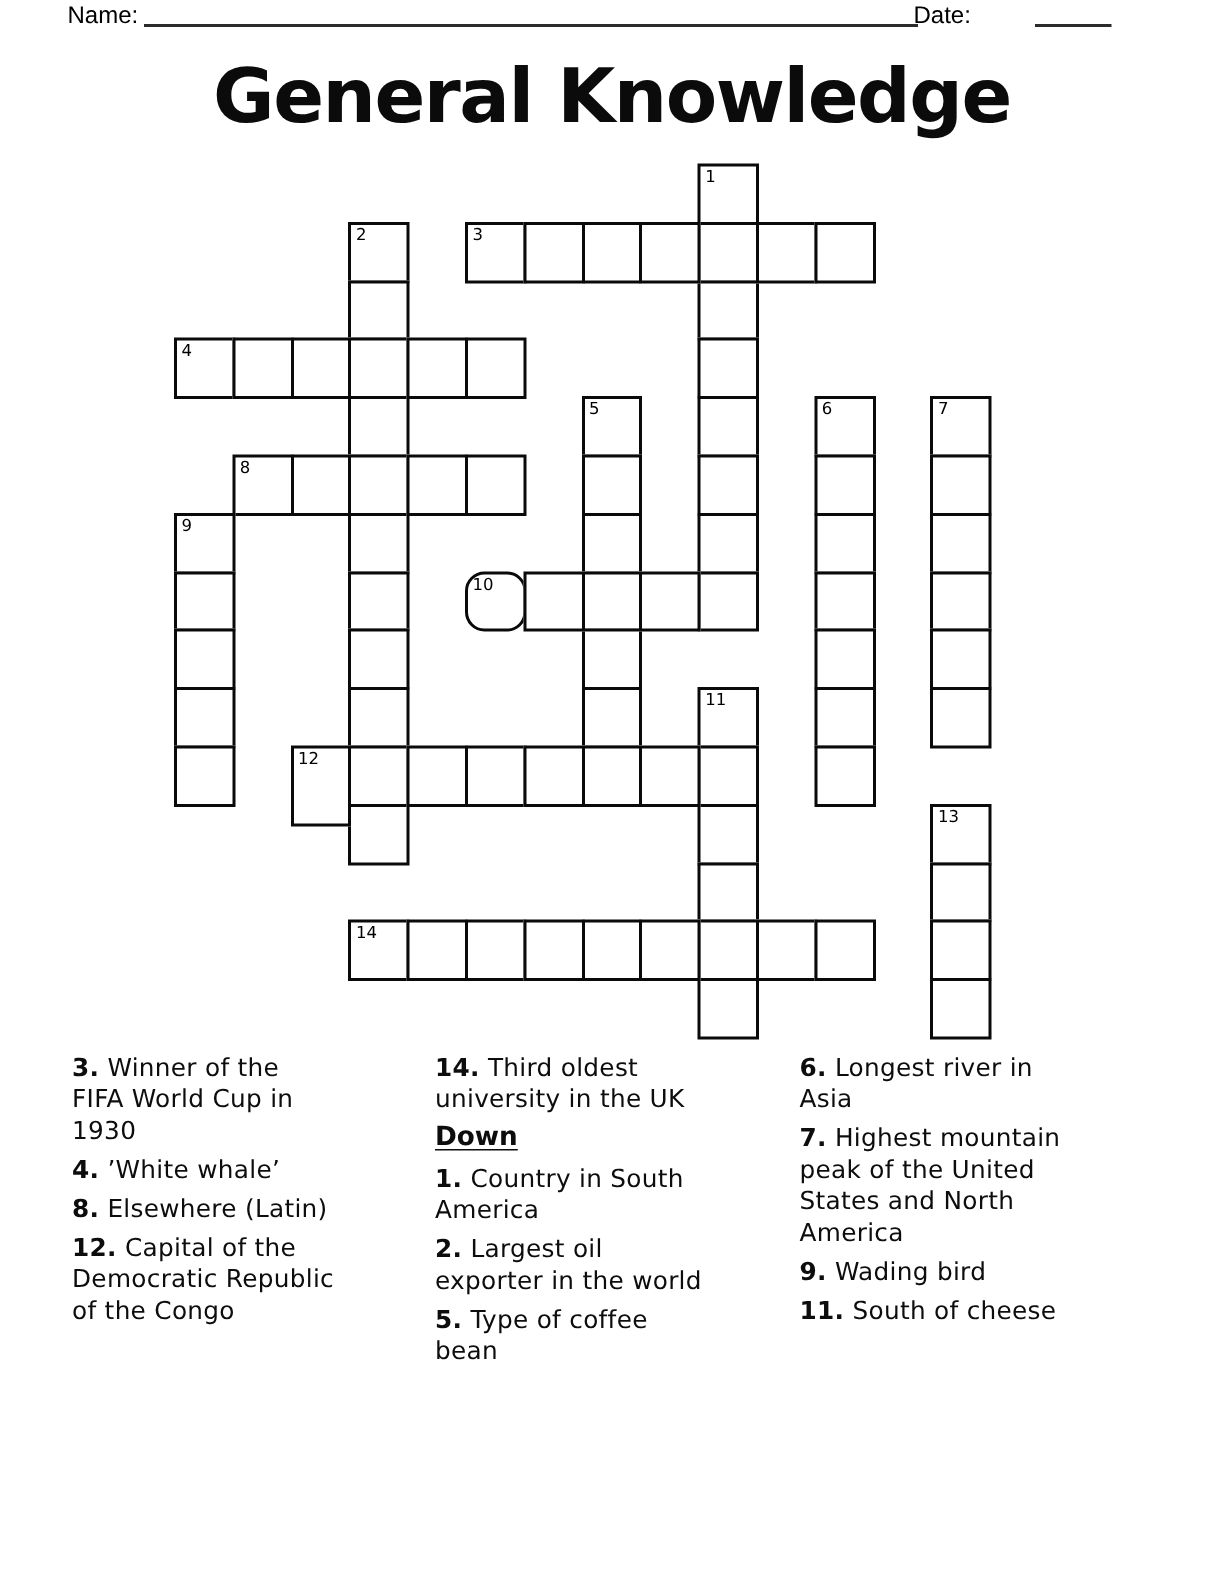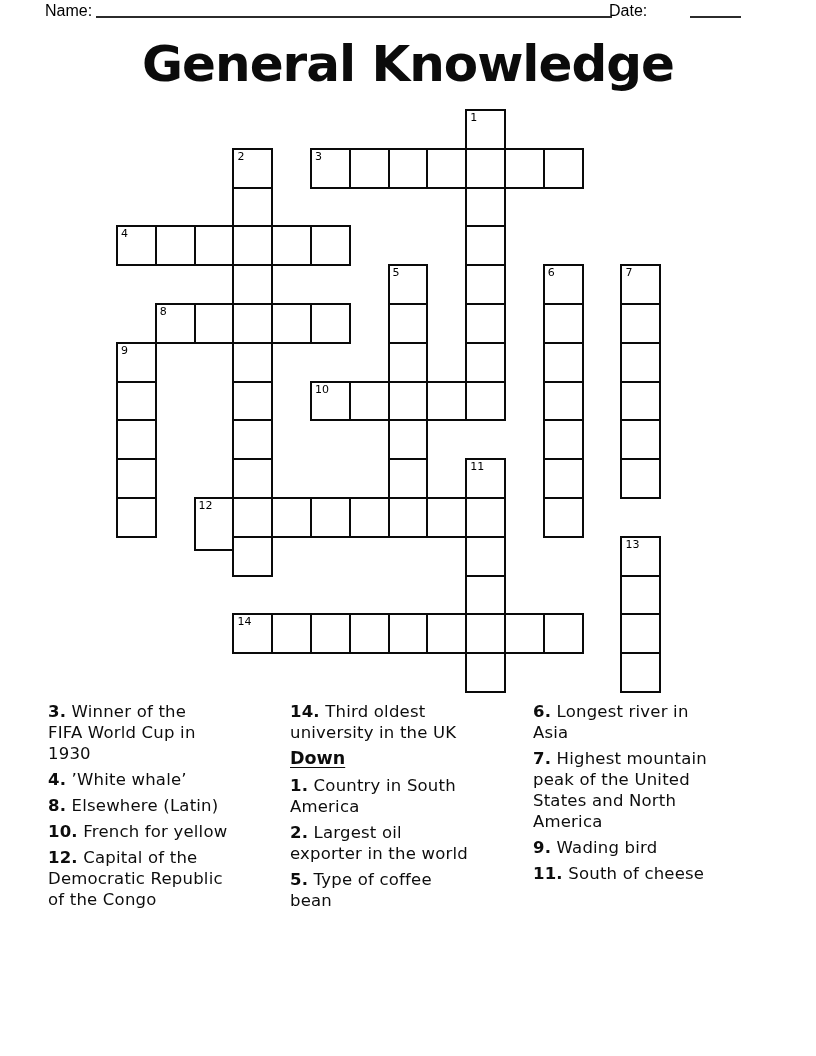--- a/index.html
+++ b/index.html
@@ -134,21 +134,21 @@
     <div class="cell" style="left: 193.6px; top: 303px; height: 40.8px; width: 40.8px;"></div>
     <div class="cell" style="left: 271.2px; top: 303px; height: 40.8px; width: 40.8px;"></div>
     <div class="cell" style="left: 310px; top: 303px; height: 40.8px; width: 40.8px;"></div>
     <div class="cell" style="left: 116px; top: 341.8px; height: 40.8px; width: 40.8px;">
       <span class="cellnum">9</span>
     </div>
     <div class="cell" style="left: 116px; top: 380.6px; height: 40.8px; width: 40.8px;"></div>
     <div class="cell" style="left: 116px; top: 419.4px; height: 40.8px; width: 40.8px;"></div>
     <div class="cell" style="left: 116px; top: 458.2px; height: 40.8px; width: 40.8px;"></div>
     <div class="cell" style="left: 116px; top: 497px; height: 40.8px; width: 40.8px;"></div>
-    <div class="cell" style="left: 310px; top: 380.6px; height: 40.8px; width: 40.8px;">
+    <div class="cell" style="left: 310px; top: 380.6px; height: 40.8px; width: 40.8px; border-radius: 13px;">
       <span class="cellnum">10</span>
     </div>
     <div class="cell" style="left: 348.8px; top: 380.6px; height: 40.8px; width: 40.8px;"></div>
     <div class="cell" style="left: 426.4px; top: 380.6px; height: 40.8px; width: 40.8px;"></div>
     <div class="cell" style="left: 465.2px; top: 458.2px; height: 40.8px; width: 40.8px;">
       <span class="cellnum">11</span>
     </div>
     <div class="cell" style="left: 465.2px; top: 497px; height: 40.8px; width: 40.8px;"></div>
     <div class="cell" style="left: 465.2px; top: 535.8px; height: 40.8px; width: 40.8px;"></div>
     <div class="cell" style="left: 465.2px; top: 574.6px; height: 40.8px; width: 40.8px;"></div>
@@ -179,21 +179,20 @@
     <div class="cell" style="left: 542.8px; top: 613.4px; height: 40.8px; width: 40.8px;"></div>
   </div>
 
 <div>
   <div class="clue-col" style="left:48px;  width:240px;">
       <p class="clue"><b class="clue-num">3.</b> <span>Winner of the
 FIFA World Cup in
 1930</span></p>
       <p class="clue"><b class="clue-num">4.</b> <span>’White whale’</span></p>
       <p class="clue"><b class="clue-num">8.</b> <span>Elsewhere (Latin)</span></p>
-      <p class="clue"><b class="clue-num">10.</b> <span>French for yellow</span></p>
       <p class="clue"><b class="clue-num">12.</b> <span>Capital of the
 Democratic Republic
 of the Congo</span></p>
     </div>
   <div class="clue-col" style="left:290px; width:248px;">
       <p class="clue"><b class="clue-num">14.</b> <span>Third oldest
 university in the UK</span></p>
       <div class="clue-heading">Down</div>
       <p class="clue"><b class="clue-num">1.</b> <span>Country in South
 America</span></p>

